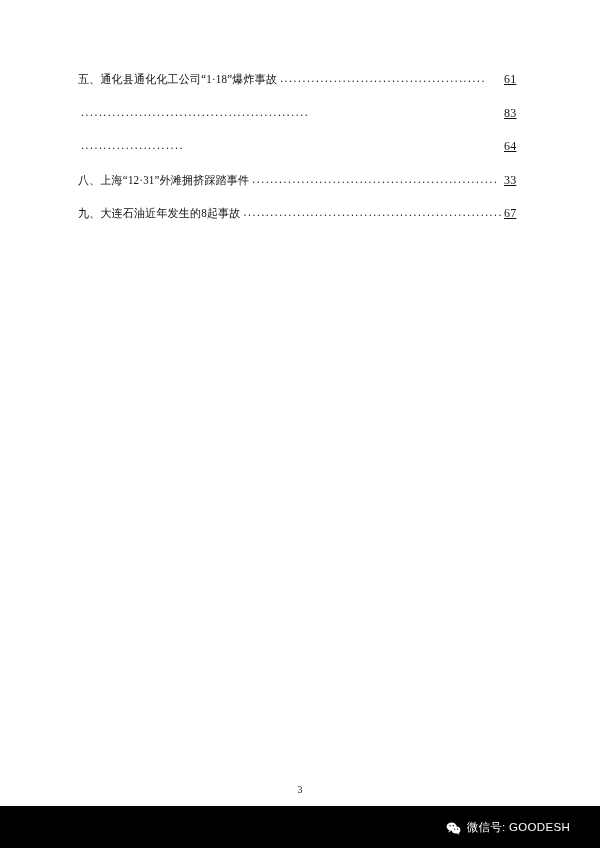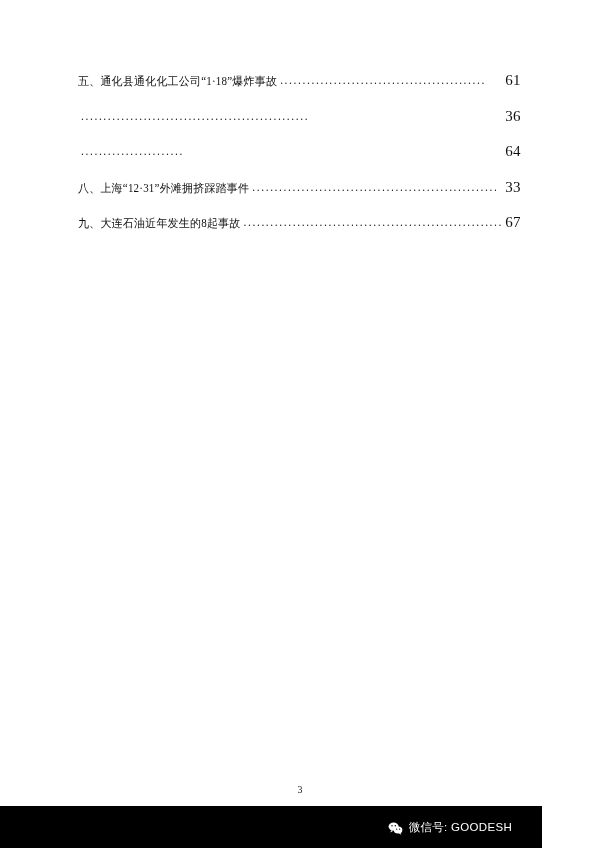--- a/index.html
+++ b/index.html
@@ -56,42 +56,43 @@
     font-size: 11.5px;
     color: #222;
     letter-spacing: 1.6px;
     line-height: 1;
     position: relative;
     top: -1px;
   }
 
   .toc-page {
     flex: 0 0 auto;
-    font-size: 15px;
+    font-size: 12px;
     color: #111111;
     min-width: 18px;
-    text-align: center;
+    text-align: left;
+    text-decoration: underline;
   }
 
   .page-number {
     position: absolute;
     left: 0;
     right: 0;
     top: 784px;
     text-align: center;
     font-size: 10px;
     color: #222;
     font-family: "Liberation Serif", serif;
   }
 
   .footer-bar {
     position: absolute;
     left: 0;
     bottom: 0;
-    width: 542px;
+    width: 600px;
     height: 42px;
     background: #000000;
     display: flex;
     align-items: center;
     justify-content: flex-end;
   }
 
   .footer-brand {
     display: flex;
     align-items: center;
@@ -121,21 +122,21 @@
   <div class="toc">
 
     <div class="toc-entry">
       <span class="toc-title">五、通化县通化化工公司“1·18”爆炸事故</span>
       <span class="toc-dots">..............................................</span>
       <span class="toc-page">61</span>
     </div>
 
     <div class="toc-entry">
       <span class="toc-dots">...................................................</span>
-      <span class="toc-page">36</span>
+      <span class="toc-page">83</span>
     </div>
 
     <div class="toc-entry">
       <span class="toc-dots">.......................</span>
       <span class="toc-page">64</span>
     </div>
 
     <div class="toc-entry">
       <span class="toc-title">八、上海“12·31”外滩拥挤踩踏事件</span>
       <span class="toc-dots">.......................................................</span>

